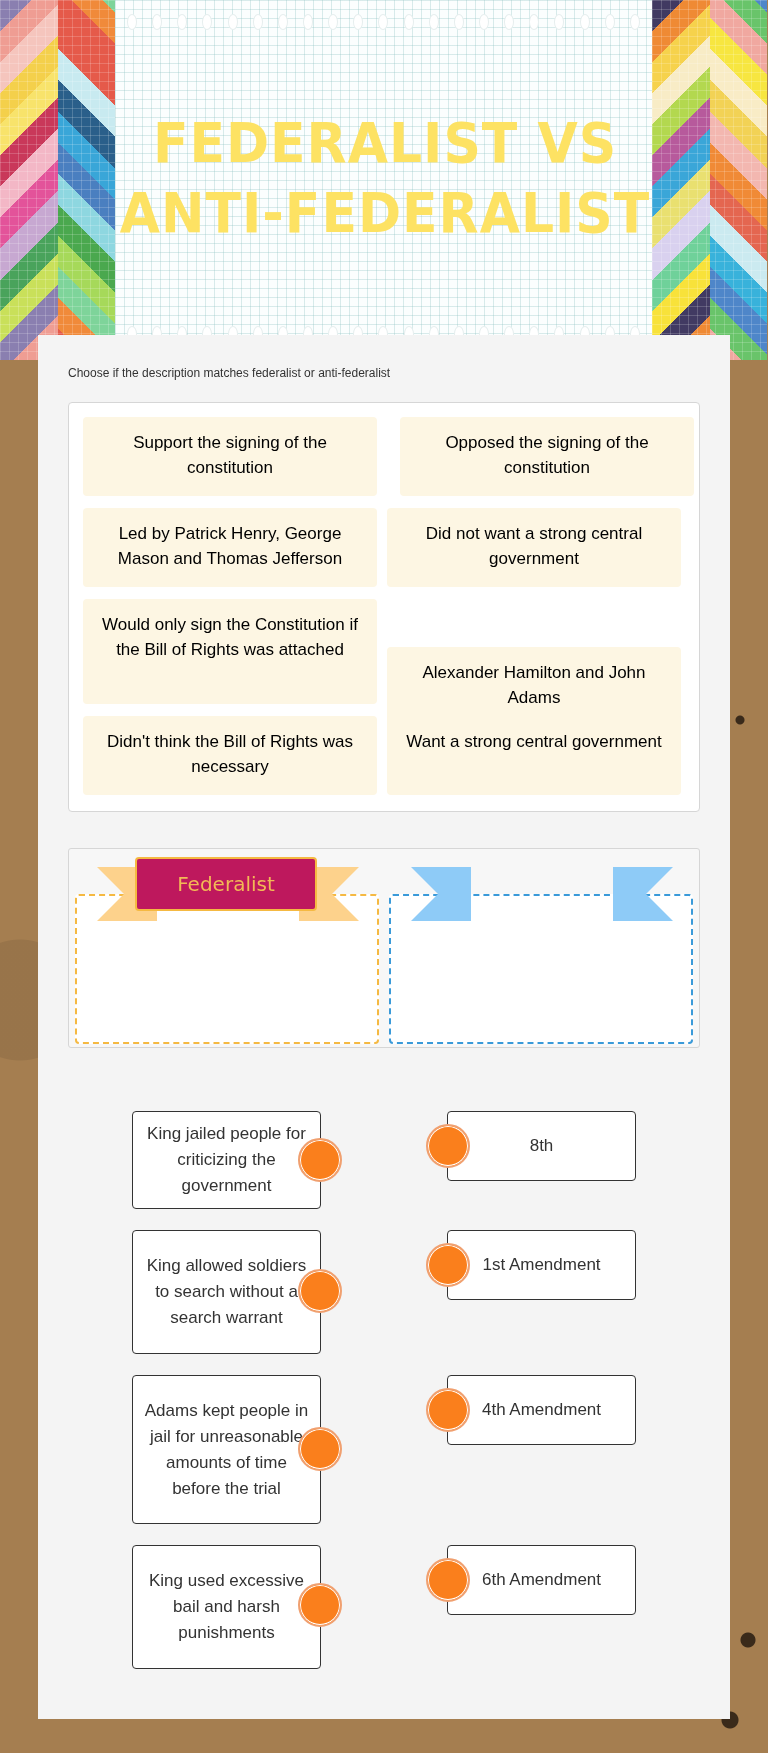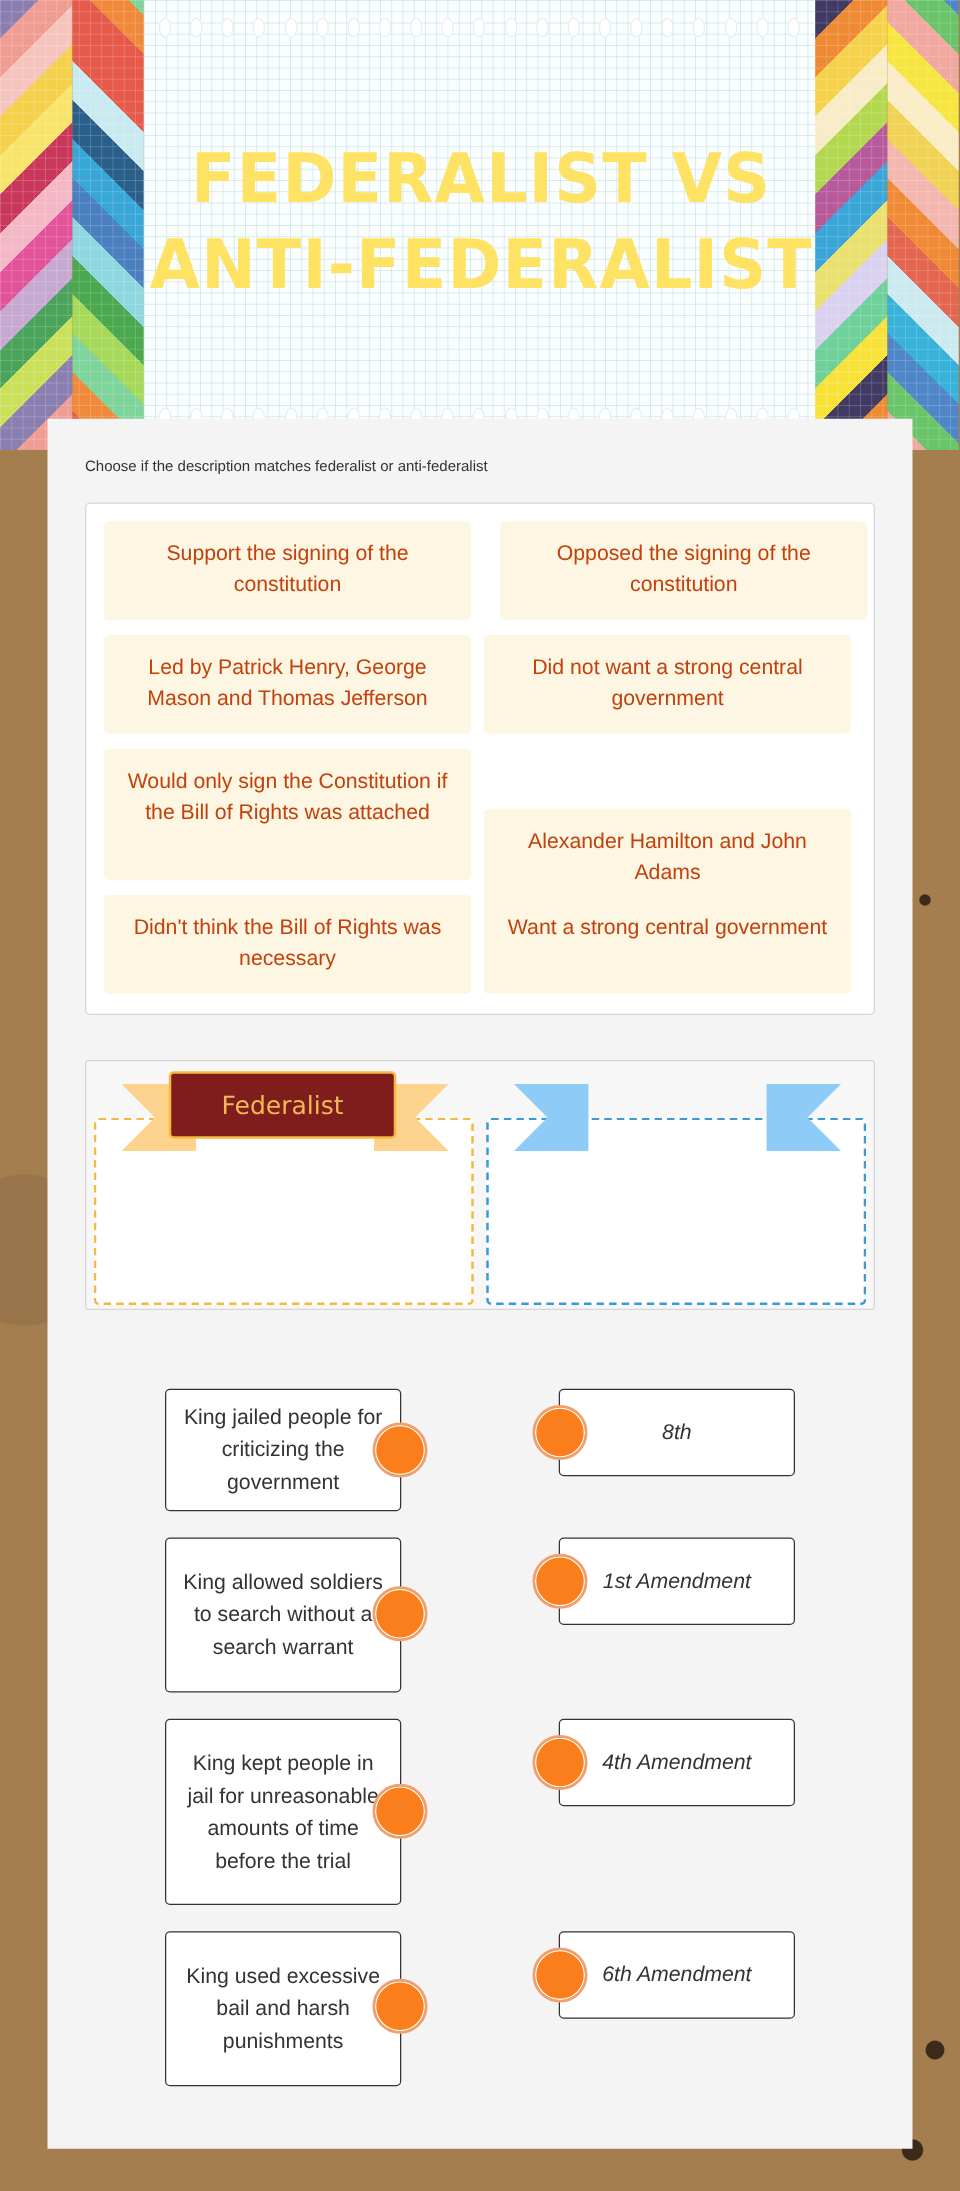--- a/index.html
+++ b/index.html
@@ -53,46 +53,46 @@
     font-size: 52px; line-height: 66px; letter-spacing: 1px;
     color: #fde263; text-transform: uppercase;
     transform: scaleY(1.05);
   }
   
   .card { position: absolute; left: 38px; top: 335px; width: 692px; height: 1384px; background: #f4f4f4; }
   .instruction { position: absolute; left: 30px; top: 31px; font-size: 12px; color: #333; font-family: "Liberation Sans", sans-serif; }
   .bank { position: absolute; left: 30px; top: 67px; width: 632px; height: 410px; background: #fff; border: 1px solid #d6d6d6; border-radius: 4px; }
   .chip {
     position: absolute; width: 294px; background: #fdf6e3; border-radius: 4px;
-    font-family: "Liberation Sans", sans-serif; font-size: 17px; line-height: 25px; color: #c2410c;
+    font-family: "Liberation Sans", sans-serif; font-size: 17px; line-height: 25px; color: #000000;
     text-align: center; padding: 13px 14px; cursor: grab;
   }
   .drop-wrap { position: absolute; left: 30px; top: 513px; width: 632px; height: 200px; background: #f7f7f7; border: 1px solid #d6d6d6; border-radius: 3px; }
   .zone { position: absolute; top: 45px; width: 304px; height: 150px; background: #fff; border-radius: 4px; }
   .zone.fed { left: 6px; border: 2px dashed #f5b942; }
   .zone.anti { left: 320px; border: 2px dashed #3a9ad9; }
   .ribbon { position: absolute; top: 18px; height: 54px; width: 210px; }
   .ribbon .wing { position: absolute; top: 0; width: 60px; height: 54px; }
   .ribbon .wing.lw { left: 0; clip-path: polygon(0 0, 100% 0, 100% 100%, 0 100%, 45% 50%); }
   .ribbon .wing.rw { right: 0; clip-path: polygon(0 0, 100% 0, 55% 50%, 100% 100%, 0 100%); }
   .fed-rib { left: 28px; width: 262px; }
   .fed-rib .wing { background: #fdd28c; }
   .anti-rib { left: 342px; width: 262px; }
   .anti-rib .wing { background: #8ecbf7; }
   .label-box { position: absolute; border-radius: 4px; text-align: center; font-family: "DejaVu Sans", sans-serif; font-size: 20px; line-height: 30px; }
-  .label-box.fed { left: 66px; top: 8px; width: 182px; height: 54px; background: #7f1d1d; border: 2px solid #f5b942; color: #f2b955; padding-top: 10px; }
+  .label-box.fed { left: 66px; top: 8px; width: 182px; height: 54px; background: #be185d; border: 2px solid #f5b942; color: #f2b955; padding-top: 10px; }
   .label-box.anti { left: 384px; top: 8px; width: 182px; height: 86px; background: #eef5fa; border: 2px solid #3a9ad9; color: #4f9fd8; padding-top: 10px; }
   
   .left-item, .right-item {
     position: absolute; background: #fff; border: 1px solid #333; border-radius: 4px;
     font-family: "Liberation Sans", sans-serif; font-size: 17px; line-height: 26px; color: #333; text-align: center;
     display: flex; align-items: center; justify-content: center; padding: 6px 10px;
   }
   .left-item { left: 94px; width: 189px; }
-  .right-item { left: 409px; width: 189px; height: 70px; font-style: italic; }
+  .right-item { left: 409px; width: 189px; height: 70px; }
   .dot { position: absolute; width: 44px; height: 44px; border-radius: 50%; background: #fa7f1c; border: 2px solid #f0a070; box-shadow: 0 0 0 1px #fff inset; cursor: pointer; }
 </style>
 </head>
 <body>
 
 <div class="header">
   <div class="chev left">
       <div class="half l"></div>
       <div class="half r"></div>
     </div>
@@ -179,21 +179,21 @@
     </div>
     <div class="label-box fed">Federalist</div>
   </div>
 
   <div class="left-item" style="top:776px;height:98px;">King jailed people for criticizing the government</div>
   <div class="dot" style="left:260px;top:803px;"></div>
 
   <div class="left-item" style="top:895px;height:124px;">King allowed soldiers to search without a search warrant</div>
   <div class="dot" style="left:260px;top:934px;"></div>
 
-  <div class="left-item" style="top:1040px;height:149px;">King kept people in jail for unreasonable amounts of time before the trial</div>
+  <div class="left-item" style="top:1040px;height:149px;">Adams kept people in jail for unreasonable amounts of time before the trial</div>
   <div class="dot" style="left:260px;top:1092px;"></div>
 
   <div class="left-item" style="top:1210px;height:124px;">King used excessive bail and harsh punishments</div>
   <div class="dot" style="left:260px;top:1248px;"></div>
 
   <div class="right-item" style="top:776px;">8th</div>
   <div class="dot" style="left:388px;top:789px;"></div>
 
   <div class="right-item" style="top:895px;">1st Amendment</div>
   <div class="dot" style="left:388px;top:908px;"></div>

